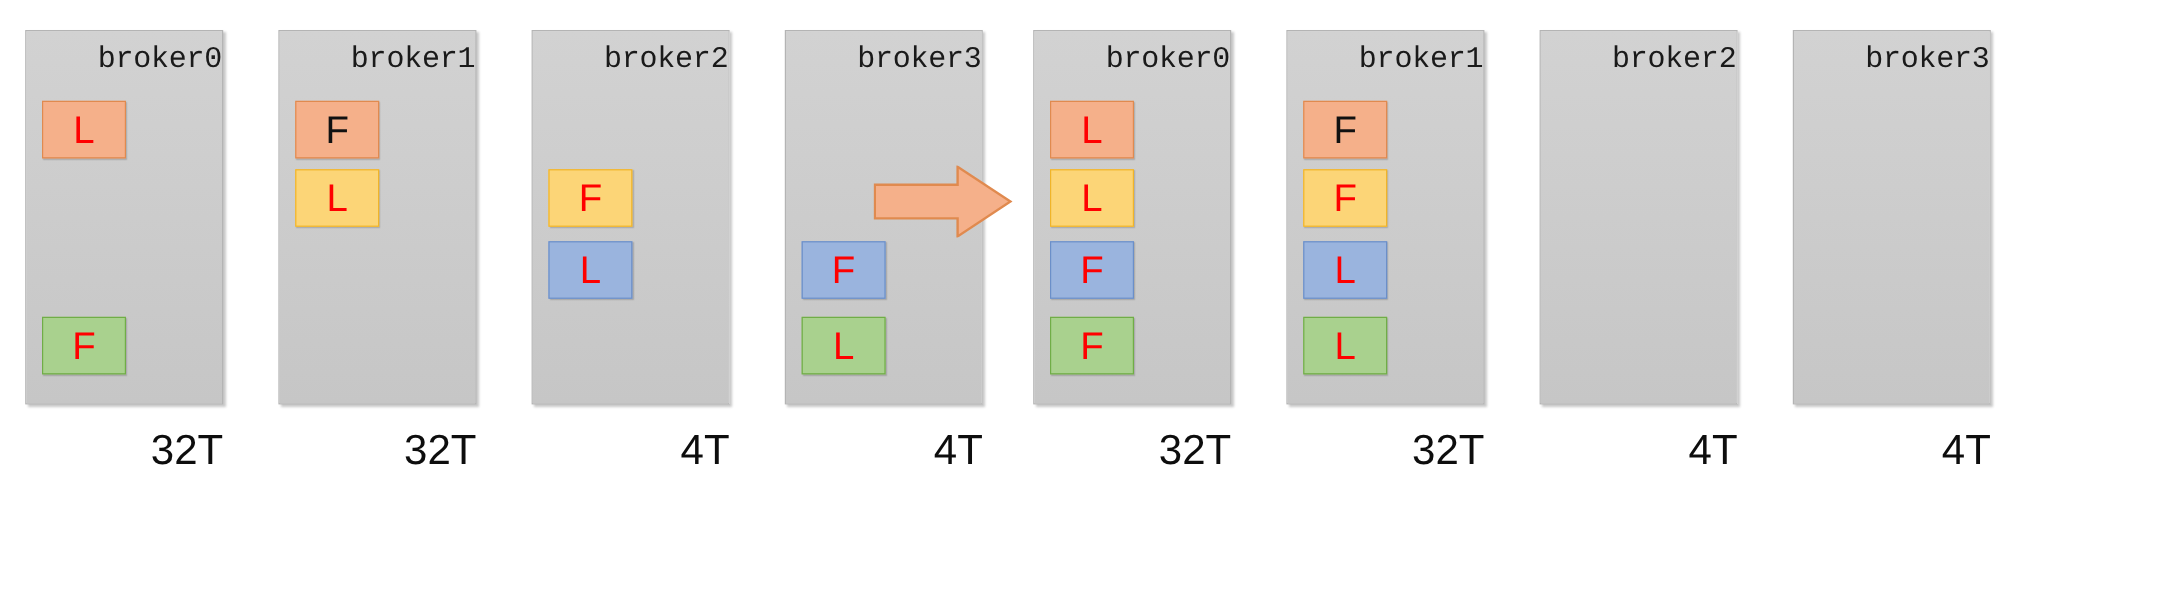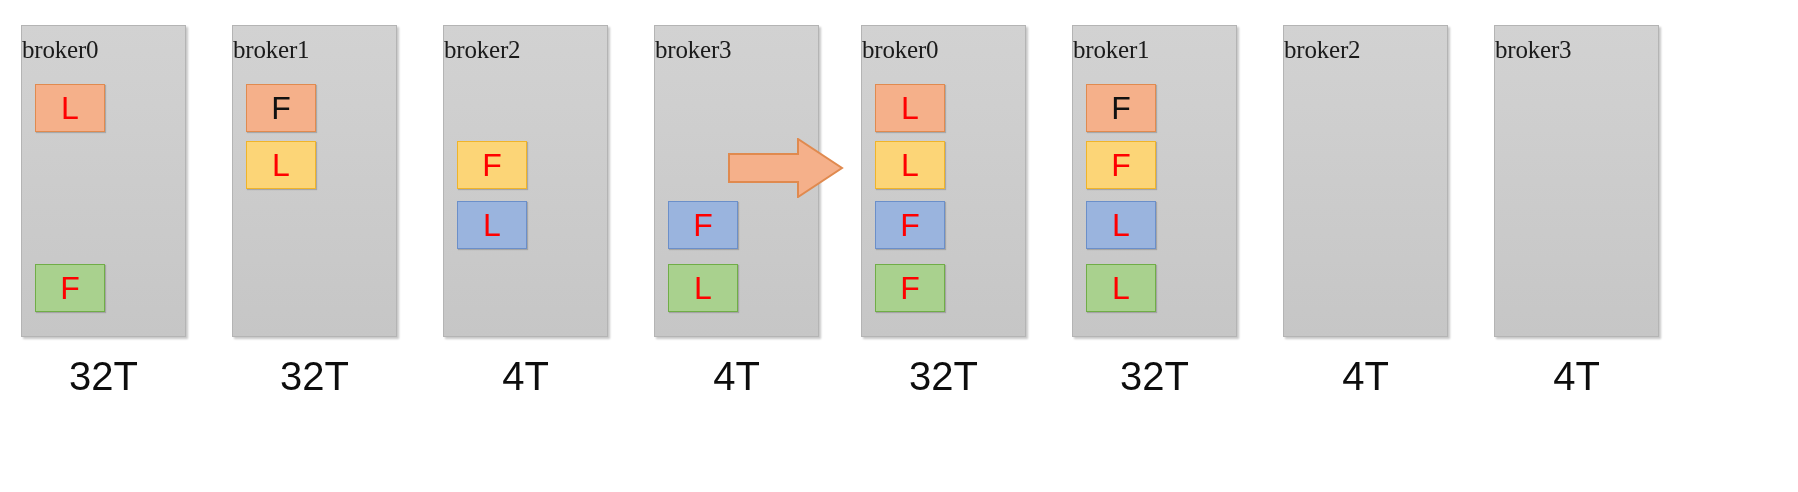--- a/index.html
+++ b/index.html
@@ -22,46 +22,46 @@
     box-sizing: border-box;
     background: linear-gradient(180deg, #d2d2d2 0%, #c6c6c6 100%);
     border: 1px solid #b4b4b4;
     box-shadow: 2px 2px 2px rgba(0,0,0,0.22);
   }
   .broker-title {
     position: absolute;
     left: 0;
     right: 0;
     top: 9px;
-    text-align: left;
+    text-align: right;
     font-size: 25px;
     line-height: 30px;
     color: #1a1a1a;
-    font-family: Liberation Serif, serif;
+    font-family: Liberation Mono, monospace;
     letter-spacing: -0.2px;
   }
   .partition-box {
     position: absolute;
     box-sizing: border-box;
     width: 70px;
     height: 48px;
     border-width: 1px;
     border-style: solid;
     display: flex;
     align-items: center;
     justify-content: center;
     font-size: 32px;
     line-height: 32px;
     font-family: "Liberation Sans", sans-serif;
     box-shadow: 1px 1px 1px rgba(0,0,0,0.18);
   }
   .capacity-label {
     position: absolute;
-    text-align: center;
-    font-size: 40px;
+    text-align: right;
+    font-size: 35px;
     line-height: 38px;
     color: #0d0d0d;
     font-family: "Liberation Sans", sans-serif;
   }
   #transition-arrow {
     position: absolute;
     left: 728px;
     top: 138px;
     width: 116px;
     height: 60px;

